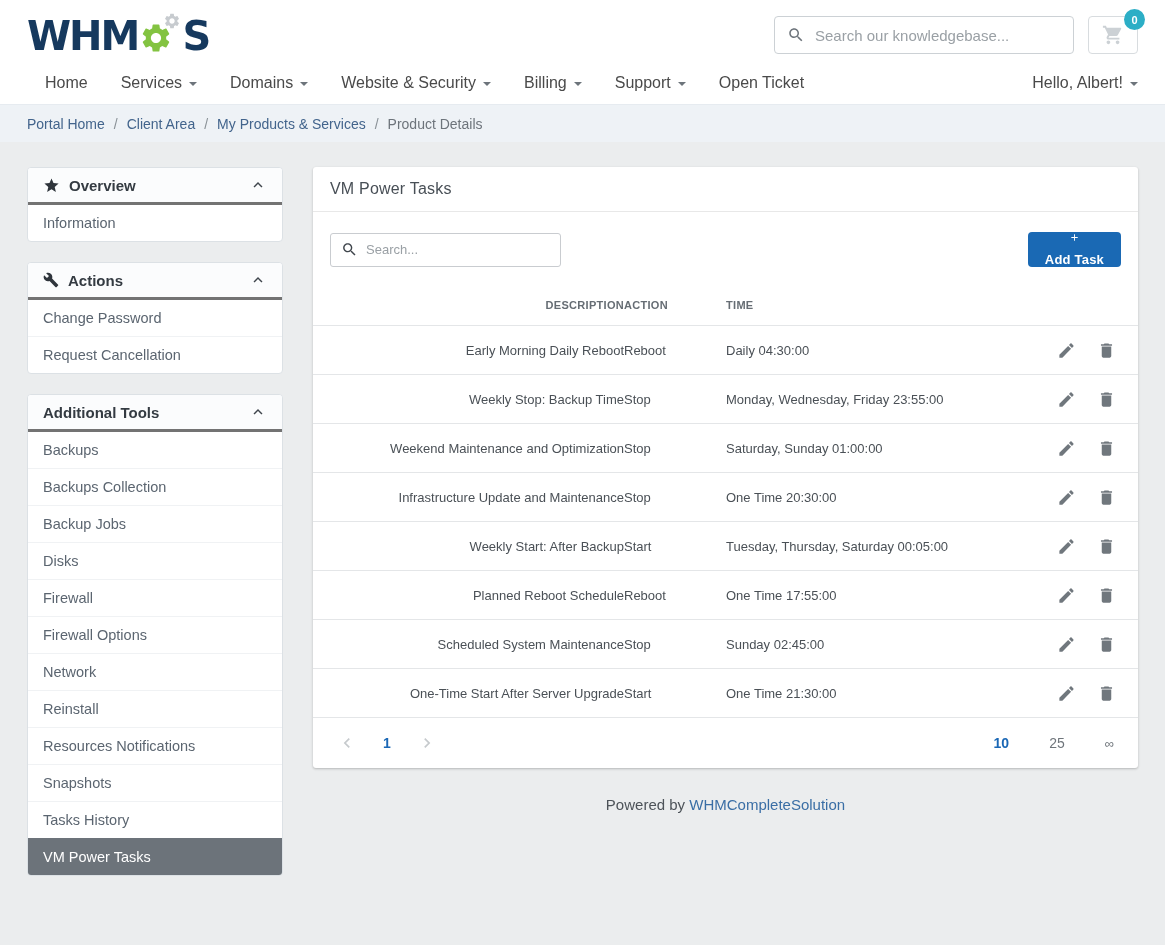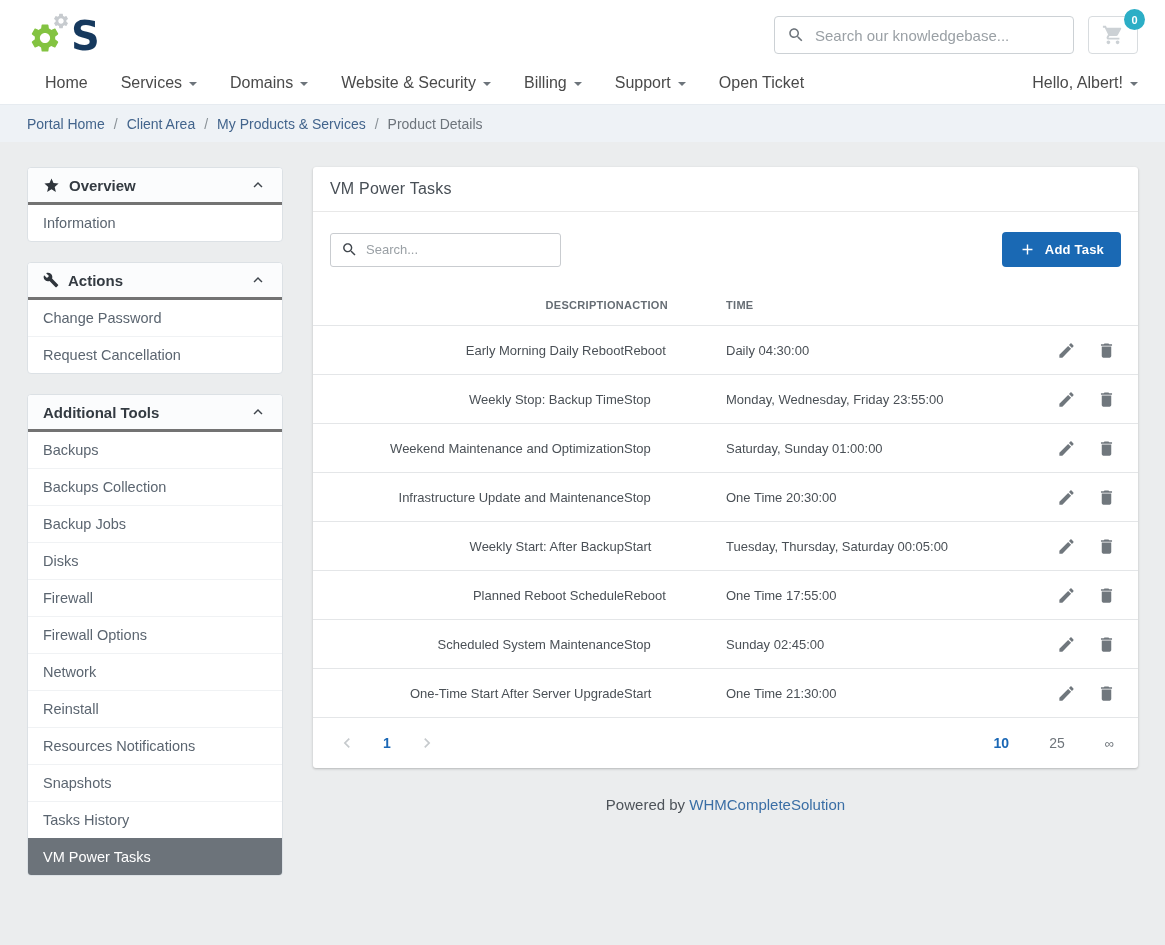--- a/index.html
+++ b/index.html
@@ -60,21 +60,21 @@
   .panel-items li.active { background: #6c737a; color: #fff; border-top-color: #6c737a; }
 
   
   .card { background: #fff; border-radius: 3px; box-shadow: 0 1px 3px rgba(0,0,0,0.14), 0 1px 2px rgba(0,0,0,0.1); }
   .card-title { padding: 13px 17px; font-size: 16px; font-weight: 500; color: #484f56; border-bottom: 1px solid #e8e8e8; letter-spacing: 0.2px; }
   .toolbar { display: flex; align-items: center; justify-content: space-between; padding: 20px 17px 18px 17px; }
   .task-search { display: flex; align-items: center; width: 231px; height: 34px; border: 1px solid #c9ccd0; border-radius: 3px; padding: 0 10px; }
   .task-search svg { margin-right: 8px; }
   .task-search input { border: none; outline: none; flex: 1; font-size: 13px; color: #c2410c; font-family: inherit; }
   .task-search input::placeholder { color: #9aa0a5; }
-  .btn-add { display: flex; align-items: center; gap: 9px; background: #1a69b4; color: #fff; border: none; border-radius: 4px; padding: 0 17px; height: 35px; font-size: 13px; font-weight: 700; cursor: pointer; font-family: inherit; letter-spacing: 0.2px; }
+  .btn-add { display: flex; align-items: center; gap: 9px; background: #1a69b4; color: #fff; border: none; border-radius: 4px; padding: 0 17px; height: 35px; font-size: 13px; font-weight: 700; cursor: pointer; font-family: inherit; letter-spacing: 0.2px; flex-direction: column; }
 
   
   .task-table { width: 100%; }
   .t-row { display: flex; align-items: center; border-top: 1px solid #e4e6e8; min-height: 49px; font-size: 13px; color: #4a5056; }
   .t-head { border-top: none; min-height: 40px; font-size: 11px; font-weight: 700; color: #666d74; letter-spacing: 0.3px; }
   .c-desc { flex: 0 0 311px; padding-left: 17px; text-align: right; }
   .c-action { flex: 0 0 102px; }
   .c-time { flex: 1; }
   .c-icons { flex: 0 0 auto; display: flex; align-items: center; gap: 21px; padding-right: 22px; }
   .icon-btn { background: none; border: none; cursor: pointer; display: flex; padding: 0; }
@@ -92,20 +92,21 @@
   .powered { text-align: center; margin-top: 28px; font-size: 15px; color: #4d5359; }
   .powered a { color: #3a6ea5; text-decoration: none; cursor: pointer; }
 </style>
 </head>
 <body>
 
 <div class="site-header">
   <div class="container">
     <div class="header-top">
       <div class="logo">
+        <span class="logo-text">WHM</span>
         <span class="logo-gears">
           <svg class="gear-small" width="18" height="18" viewBox="0 0 24 24" fill="#c7cbcf">
               <path d="M19.14 12.94c.04-.3.06-.61.06-.94 0-.32-.02-.64-.07-.94l2.03-1.58c.18-.14.23-.41.12-.61l-1.92-3.32c-.12-.22-.37-.29-.59-.22l-2.39.96c-.5-.38-1.03-.7-1.62-.94l-.36-2.54c-.04-.24-.24-.41-.48-.41h-3.84c-.24 0-.43.17-.47.41l-.36 2.54c-.59.24-1.13.57-1.62.94l-2.39-.96c-.22-.08-.47 0-.59.22L2.74 8.87c-.12.21-.08.47.12.61l2.03 1.58c-.05.3-.09.63-.09.94s.02.64.07.94l-2.03 1.58c-.18.14-.23.41-.12.61l1.92 3.32c.12.22.37.29.59.22l2.39-.96c.5.38 1.03.7 1.62.94l.36 2.54c.05.24.24.41.48.41h3.84c.24 0 .44-.17.47-.41l.36-2.54c.59-.24 1.13-.56 1.62-.94l2.39.96c.22.08.47 0 .59-.22l1.92-3.32c.12-.22.07-.47-.12-.61l-2.01-1.58zM12 15.6c-1.98 0-3.6-1.62-3.6-3.6s1.62-3.6 3.6-3.6 3.6 1.62 3.6 3.6-1.62 3.6-3.6 3.6z"></path>
             </svg>
           <svg class="gear-big" width="34" height="34" viewBox="0 0 24 24" fill="#83c341">
               <path d="M19.14 12.94c.04-.3.06-.61.06-.94 0-.32-.02-.64-.07-.94l2.03-1.58c.18-.14.23-.41.12-.61l-1.92-3.32c-.12-.22-.37-.29-.59-.22l-2.39.96c-.5-.38-1.03-.7-1.62-.94l-.36-2.54c-.04-.24-.24-.41-.48-.41h-3.84c-.24 0-.43.17-.47.41l-.36 2.54c-.59.24-1.13.57-1.62.94l-2.39-.96c-.22-.08-.47 0-.59.22L2.74 8.87c-.12.21-.08.47.12.61l2.03 1.58c-.05.3-.09.63-.09.94s.02.64.07.94l-2.03 1.58c-.18.14-.23.41-.12.61l1.92 3.32c.12.22.37.29.59.22l2.39-.96c.5.38 1.03.7 1.62.94l.36 2.54c.05.24.24.41.48.41h3.84c.24 0 .44-.17.47-.41l.36-2.54c.59-.24 1.13-.56 1.62-.94l2.39.96c.22.08.47 0 .59-.22l1.92-3.32c.12-.22.07-.47-.12-.61l-2.01-1.58zM12 15.6c-1.98 0-3.6-1.62-3.6-3.6s1.62-3.6 3.6-3.6 3.6 1.62 3.6 3.6-1.62 3.6-3.6 3.6z"></path>
             </svg>
         </span>
         <span class="logo-text">S</span>
       </div>

